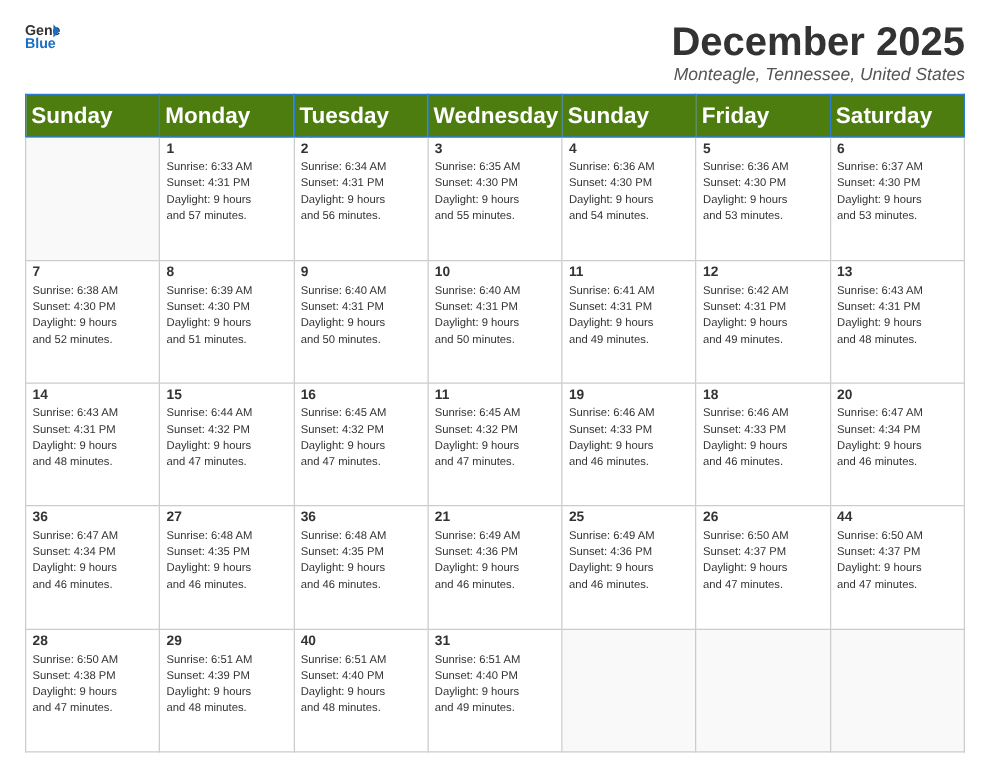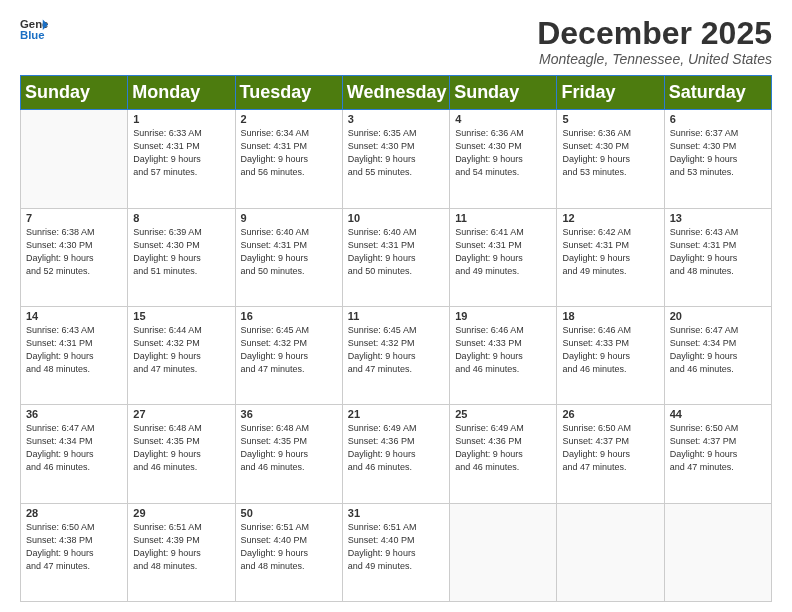--- a/index.html
+++ b/index.html
@@ -242,21 +242,21 @@
         <tr>
           <td>
             <span class="day-number">28</span>
             <div class="day-info">Sunrise: 6:50 AM<br>Sunset: 4:38 PM<br>Daylight: 9 hours<br>and 47 minutes.</div>
           </td>
           <td>
             <span class="day-number">29</span>
             <div class="day-info">Sunrise: 6:51 AM<br>Sunset: 4:39 PM<br>Daylight: 9 hours<br>and 48 minutes.</div>
           </td>
           <td>
-            <span class="day-number">50</span>
+            <span class="day-number">40</span>
             <div class="day-info">Sunrise: 6:51 AM<br>Sunset: 4:40 PM<br>Daylight: 9 hours<br>and 48 minutes.</div>
           </td>
           <td>
             <span class="day-number">31</span>
             <div class="day-info">Sunrise: 6:51 AM<br>Sunset: 4:40 PM<br>Daylight: 9 hours<br>and 49 minutes.</div>
           </td>
           <td class="empty-cell"></td>
           <td class="empty-cell"></td>
           <td class="empty-cell"></td>
         </tr>

